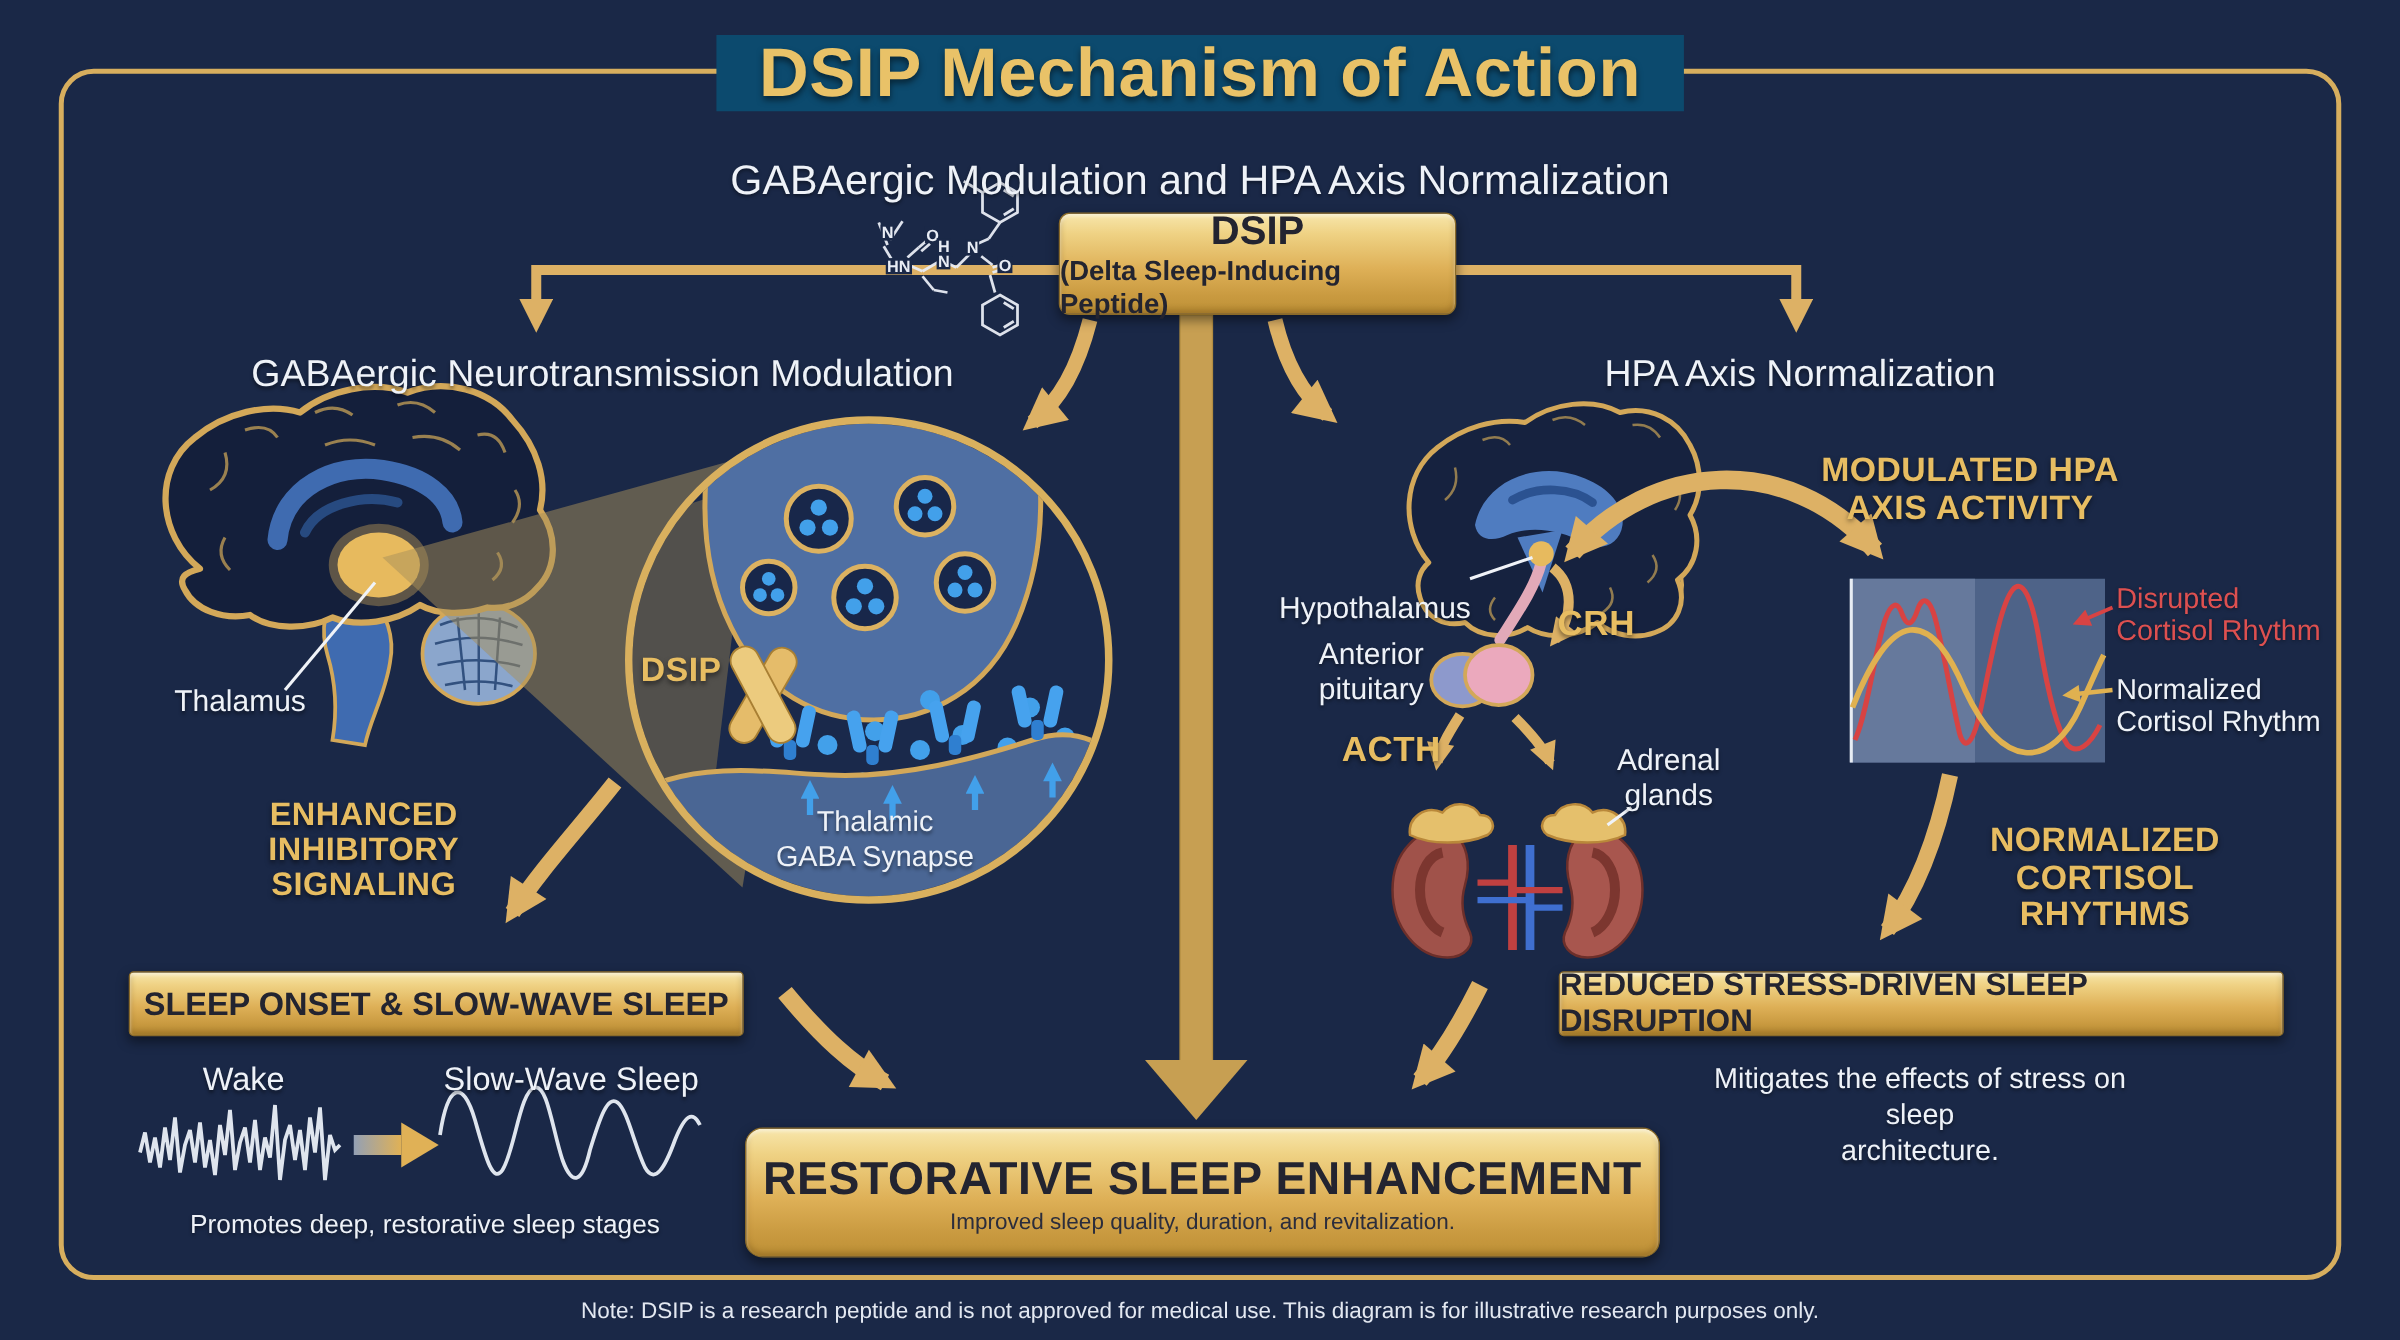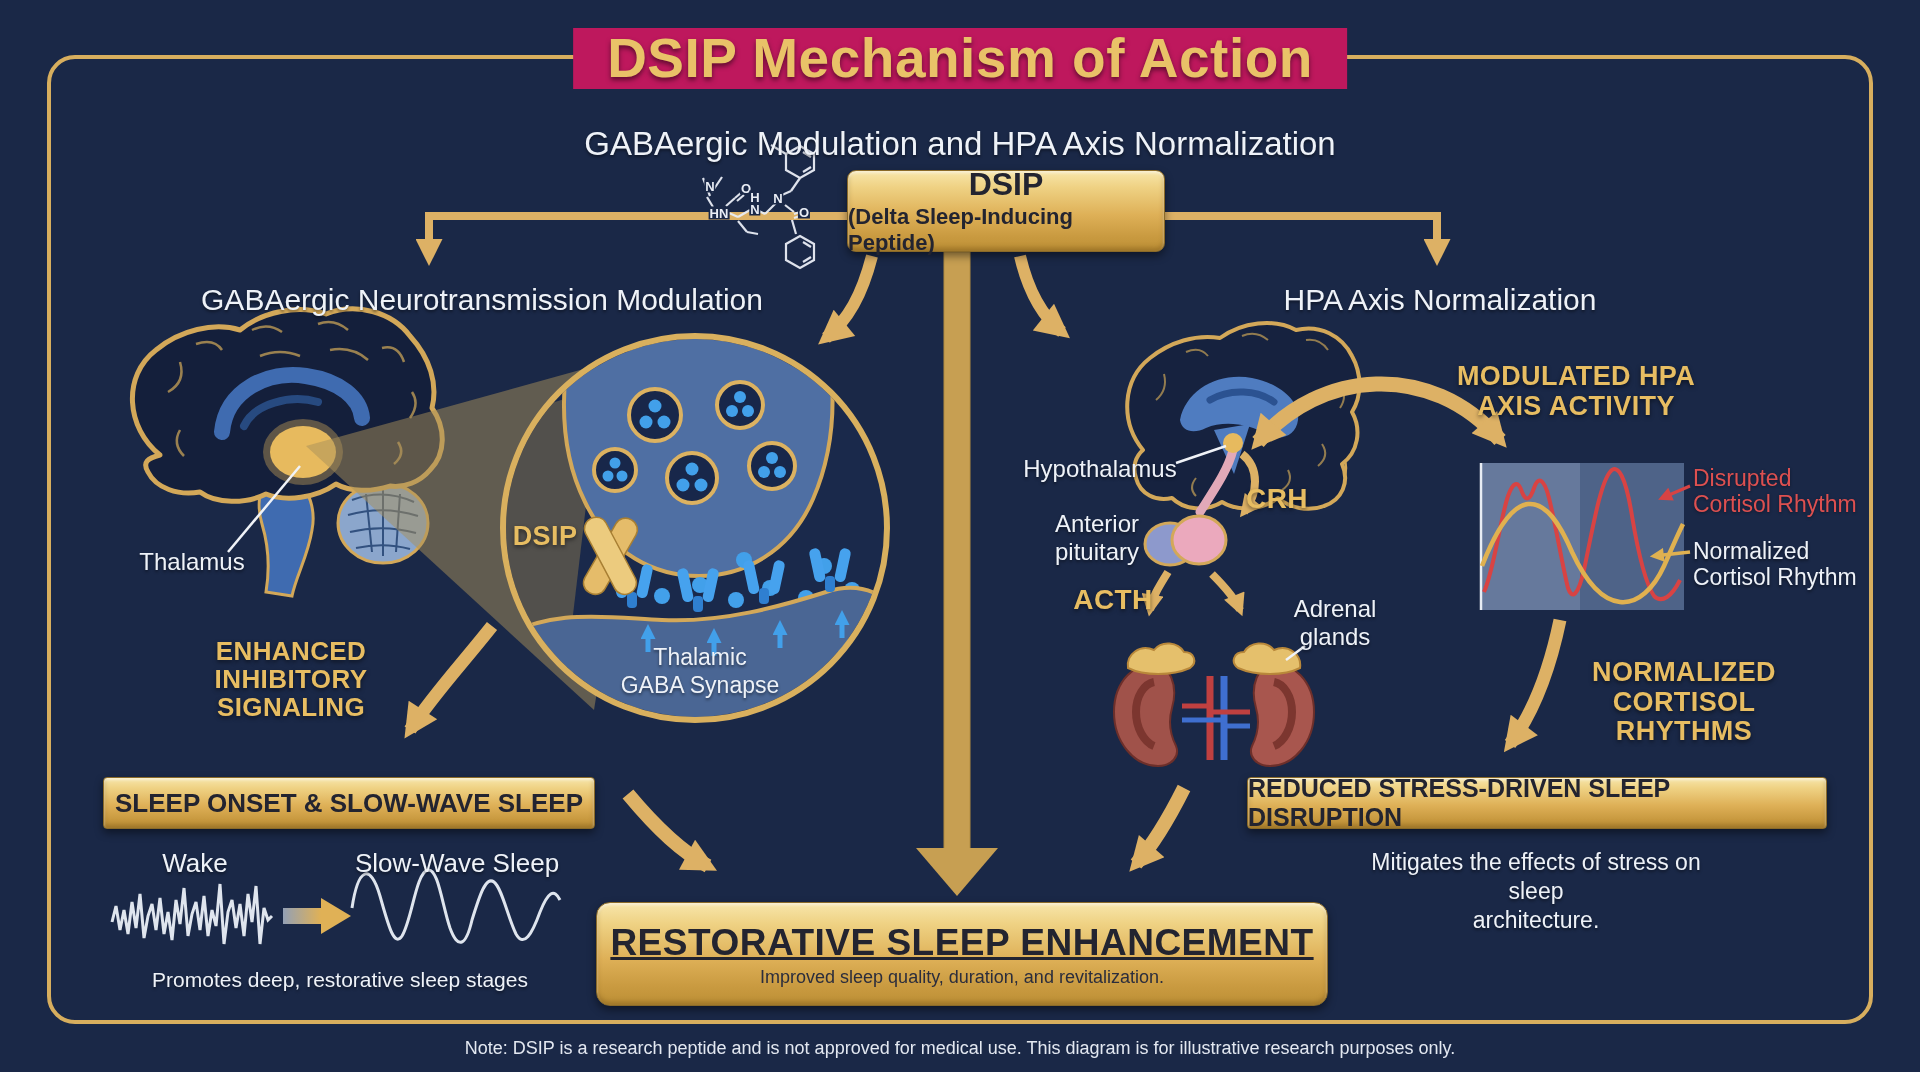--- a/index.html
+++ b/index.html
@@ -11,37 +11,37 @@
   .art{position:absolute;left:0;top:0;}
   .abs{position:absolute;}
   .cx{transform:translateX(-50%);text-align:center;}
   .nowrap{white-space:nowrap;}
   .pre{white-space:pre-line;}
   .white{color:#eef2f8;text-shadow:0 2px 3px rgba(0,0,0,.45);}
   .goldtxt{color:#e7bd62;font-weight:bold;text-shadow:0 2px 4px rgba(0,0,0,.5);letter-spacing:.4px;}
   .redtxt{color:#dd5050;text-shadow:0 1px 3px rgba(0,0,0,.4);}
   .title{
     font-size:55px;font-weight:bold;color:#e9c268;
-    background:#be185d;padding:0 34px;line-height:1.1;
+    background:#0c4a6e;padding:0 34px;line-height:1.1;
     text-shadow:0 3px 5px rgba(0,0,0,.5);letter-spacing:.5px;
   }
   .subtitle{font-size:33px;}
   .sec-header{font-size:30px;font-weight:normal;}
   .pill{
     background:linear-gradient(180deg,#f7e6ab 0%,#efd284 20%,#deb057 55%,#c99a40 82%,#bd9036 100%);
     border:1px solid #8a6a28;border-radius:4px;
     box-shadow:0 4px 9px rgba(0,0,0,.45), inset 0 2px 3px rgba(255,255,255,.55), inset 0 -3px 5px rgba(104,70,14,.4);
     display:flex;align-items:center;justify-content:center;
     color:#232430;font-weight:bold;
   }
   .dsipbox{flex-direction:column;border-radius:9px;line-height:1.18;}
   .dsipbox .bt{font-size:32px;}
   .dsipbox .bs{font-size:22px;font-weight:bold;}
   .outcome{flex-direction:column;border-radius:14px;line-height:1.25;}
-  .outcome .ot{font-size:37px;letter-spacing:.5px;text-decoration:underline;}
+  .outcome .ot{font-size:37px;letter-spacing:.5px;}
   .outcome .os{font-size:18px;font-weight:normal;color:#2b2d3c;}
   .lab{font-size:24px;}
   .atom{font-size:13px;font-weight:bold;color:#e9edf5;transform:translate(-50%,-50%);background:#1a2847;padding:0 1px;line-height:1;}
   .footer{font-size:18px;color:#e3e8f1;}
 </style>
 </head>
 <body>
 
 <div class="stage">
 
@@ -342,21 +342,21 @@
 INHIBITORY
 SIGNALING</div>
 <div class="abs pill" style="left:103px;top:777px;width:490px;height:50px;font-size:26px;">
       <span>SLEEP ONSET &amp; SLOW-WAVE SLEEP</span>
     </div>
 <div class="abs cx white nowrap" style="left:195px;top:848px;font-size:26px;">Wake</div>
 <div class="abs cx white nowrap" style="left:457px;top:848px;font-size:26px;">Slow-Wave Sleep</div>
 <div class="abs cx white nowrap" style="left:340px;top:968px;font-size:21px;">Promotes deep, restorative sleep stages</div>
 
 <div class="abs cx sec-header white nowrap" style="left:1440px;top:283px;">HPA Axis Normalization</div>
-<div class="abs cx lab white nowrap" style="left:1100px;top:455px;">Hypothalamus</div>
+<div class="abs cx lab white nowrap" style="left:1100px;top:473px;">Hypothalamus</div>
 <div class="abs cx lab white pre" style="left:1097px;top:510px;line-height:1.18;">Anterior
 pituitary</div>
 <div class="abs cx goldtxt nowrap" style="left:1277px;top:483px;font-size:28px;">CRH</div>
 <div class="abs cx goldtxt nowrap" style="left:1113px;top:584px;font-size:28px;">ACTH</div>
 <div class="abs cx lab white pre" style="left:1335px;top:595px;line-height:1.18;">Adrenal
 glands</div>
 <div class="abs cx goldtxt pre" style="left:1576px;top:362px;font-size:27px;line-height:1.1;">MODULATED HPA
 AXIS ACTIVITY</div>
 <div class="abs redtxt pre" style="left:1693px;top:465px;font-size:23px;line-height:1.15;">Disrupted
 Cortisol Rhythm</div>

